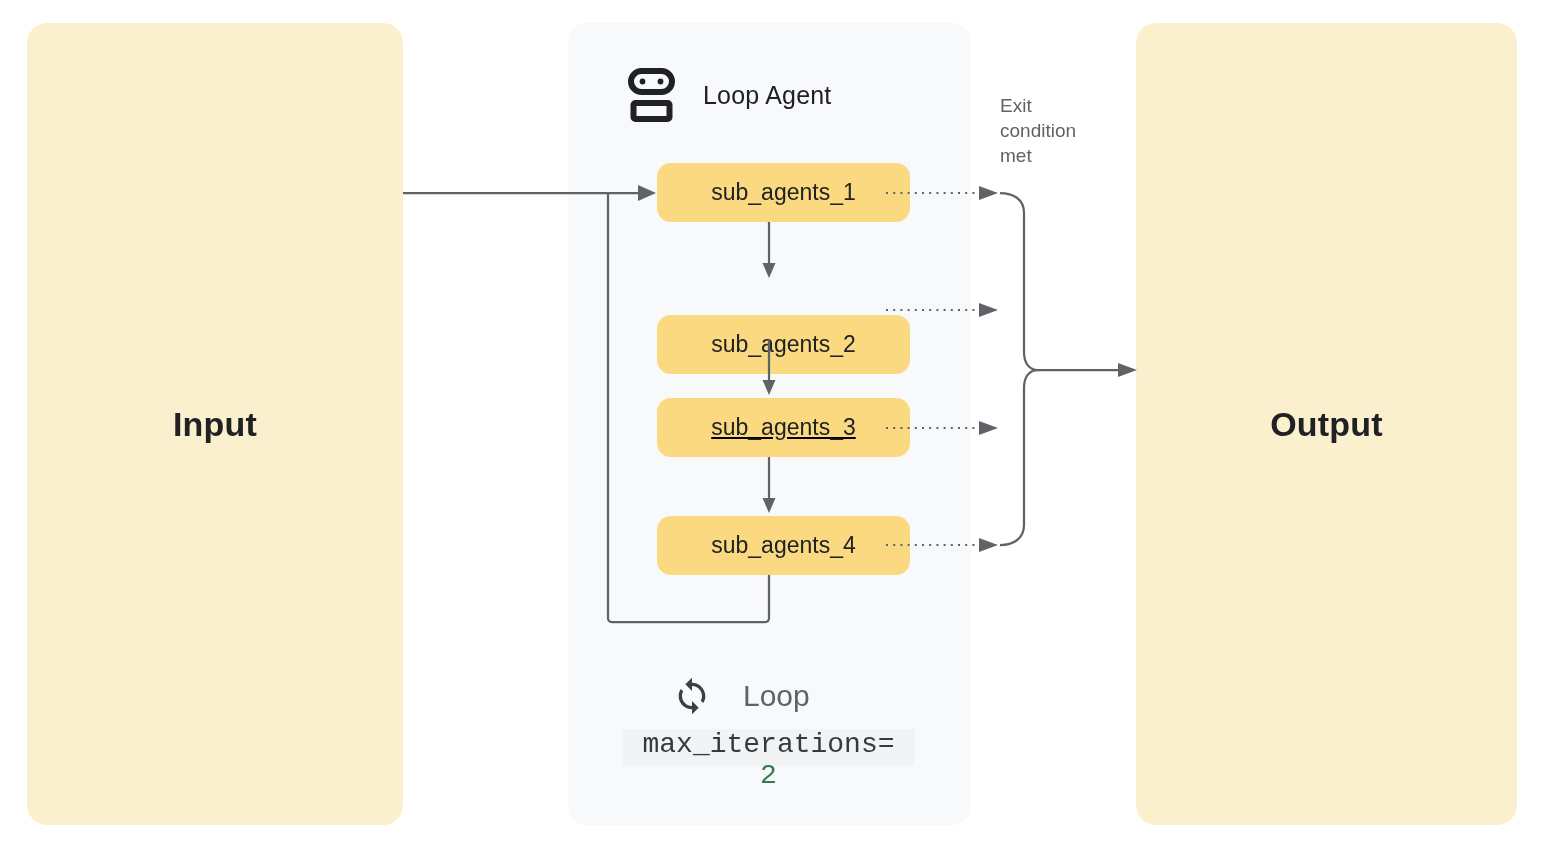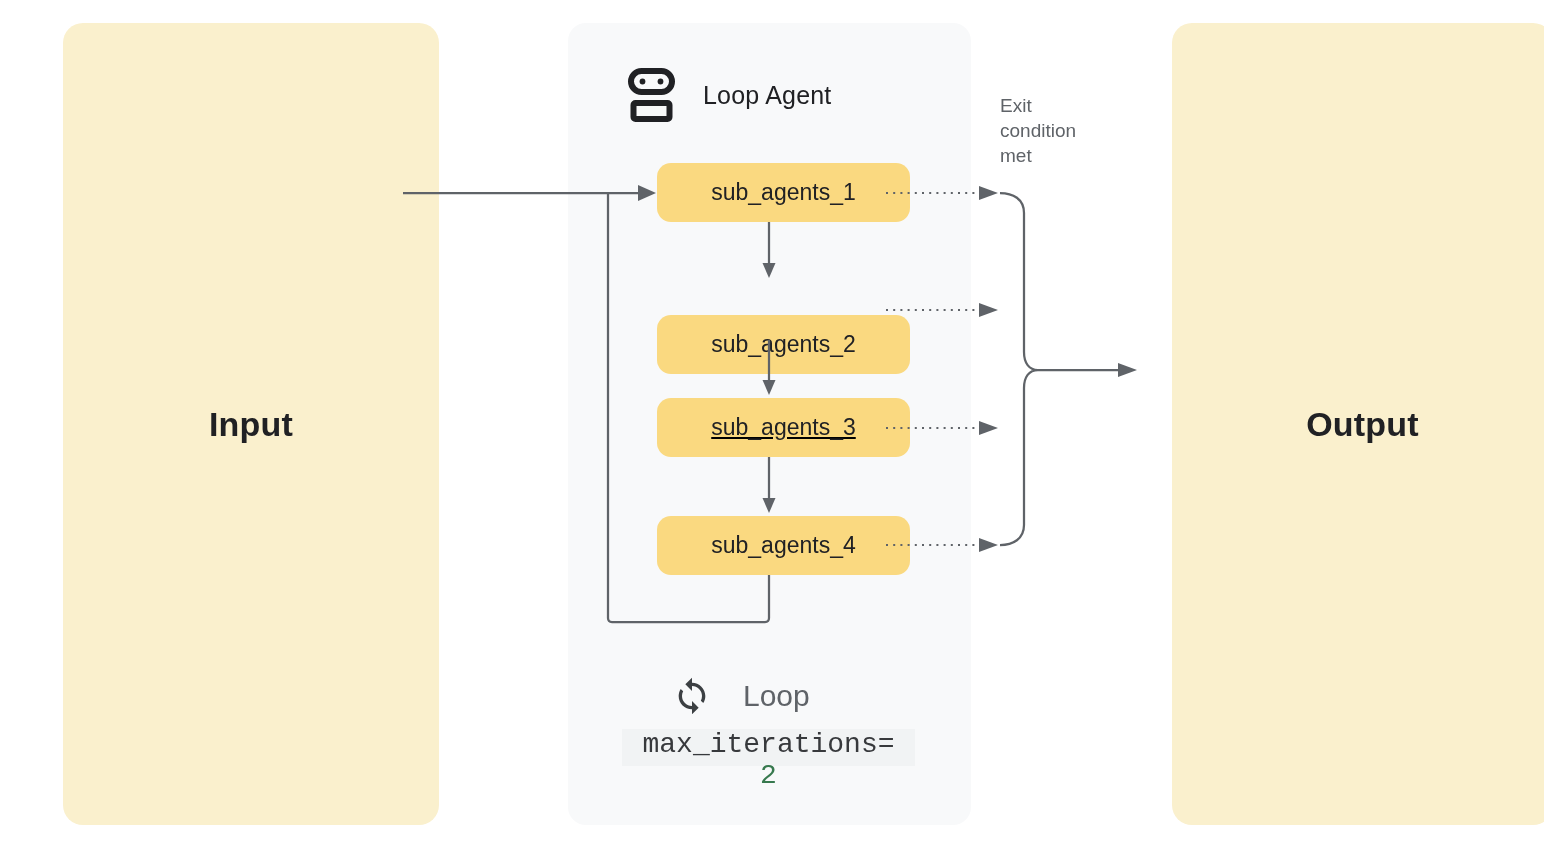--- a/index.html
+++ b/index.html
@@ -13,21 +13,21 @@
     --code-background:#F1F3F4;
     --code-value-green:#37794E;
   }
   *{margin:0;padding:0;box-sizing:border-box;}
   html,body{width:1544px;height:848px;background:#ffffff;overflow:hidden;
     font-family:"Liberation Sans","DejaVu Sans",sans-serif;}
   .stage{position:relative;width:1544px;height:848px;}
 
   
   .io-panel{position:absolute;top:23px;height:802px;border-radius:20px;
-    background:var(--io-panel-fill);display:flex;align-items:center;justify-content:center;margin-left:36px;}
+    background:var(--io-panel-fill);display:flex;align-items:center;justify-content:center;}
   .io-panel.input{left:27px;width:376px;}
   .io-panel.output{left:1136px;width:381px;}
   .io-label{font-size:34px;font-weight:600;color:var(--text-dark);letter-spacing:.2px;}
 
   
   .loop-panel{position:absolute;left:568px;top:23px;width:403px;height:802px;
     border-radius:18px;background:var(--loop-panel-fill);}
   .la-header{position:absolute;left:60px;top:45px;height:54px;
     display:flex;align-items:center;gap:28px;}
   .la-title{font-size:25px;font-weight:400;color:var(--text-dark);letter-spacing:.2px;}

